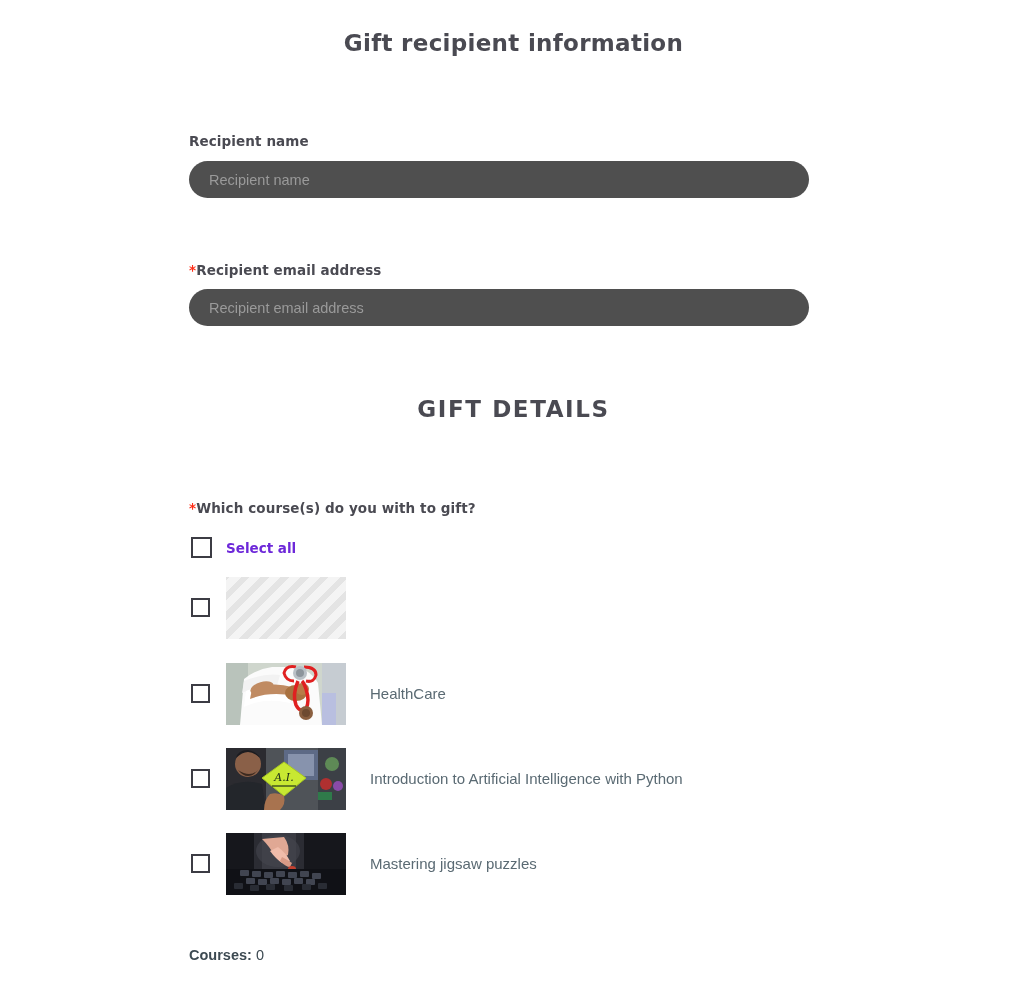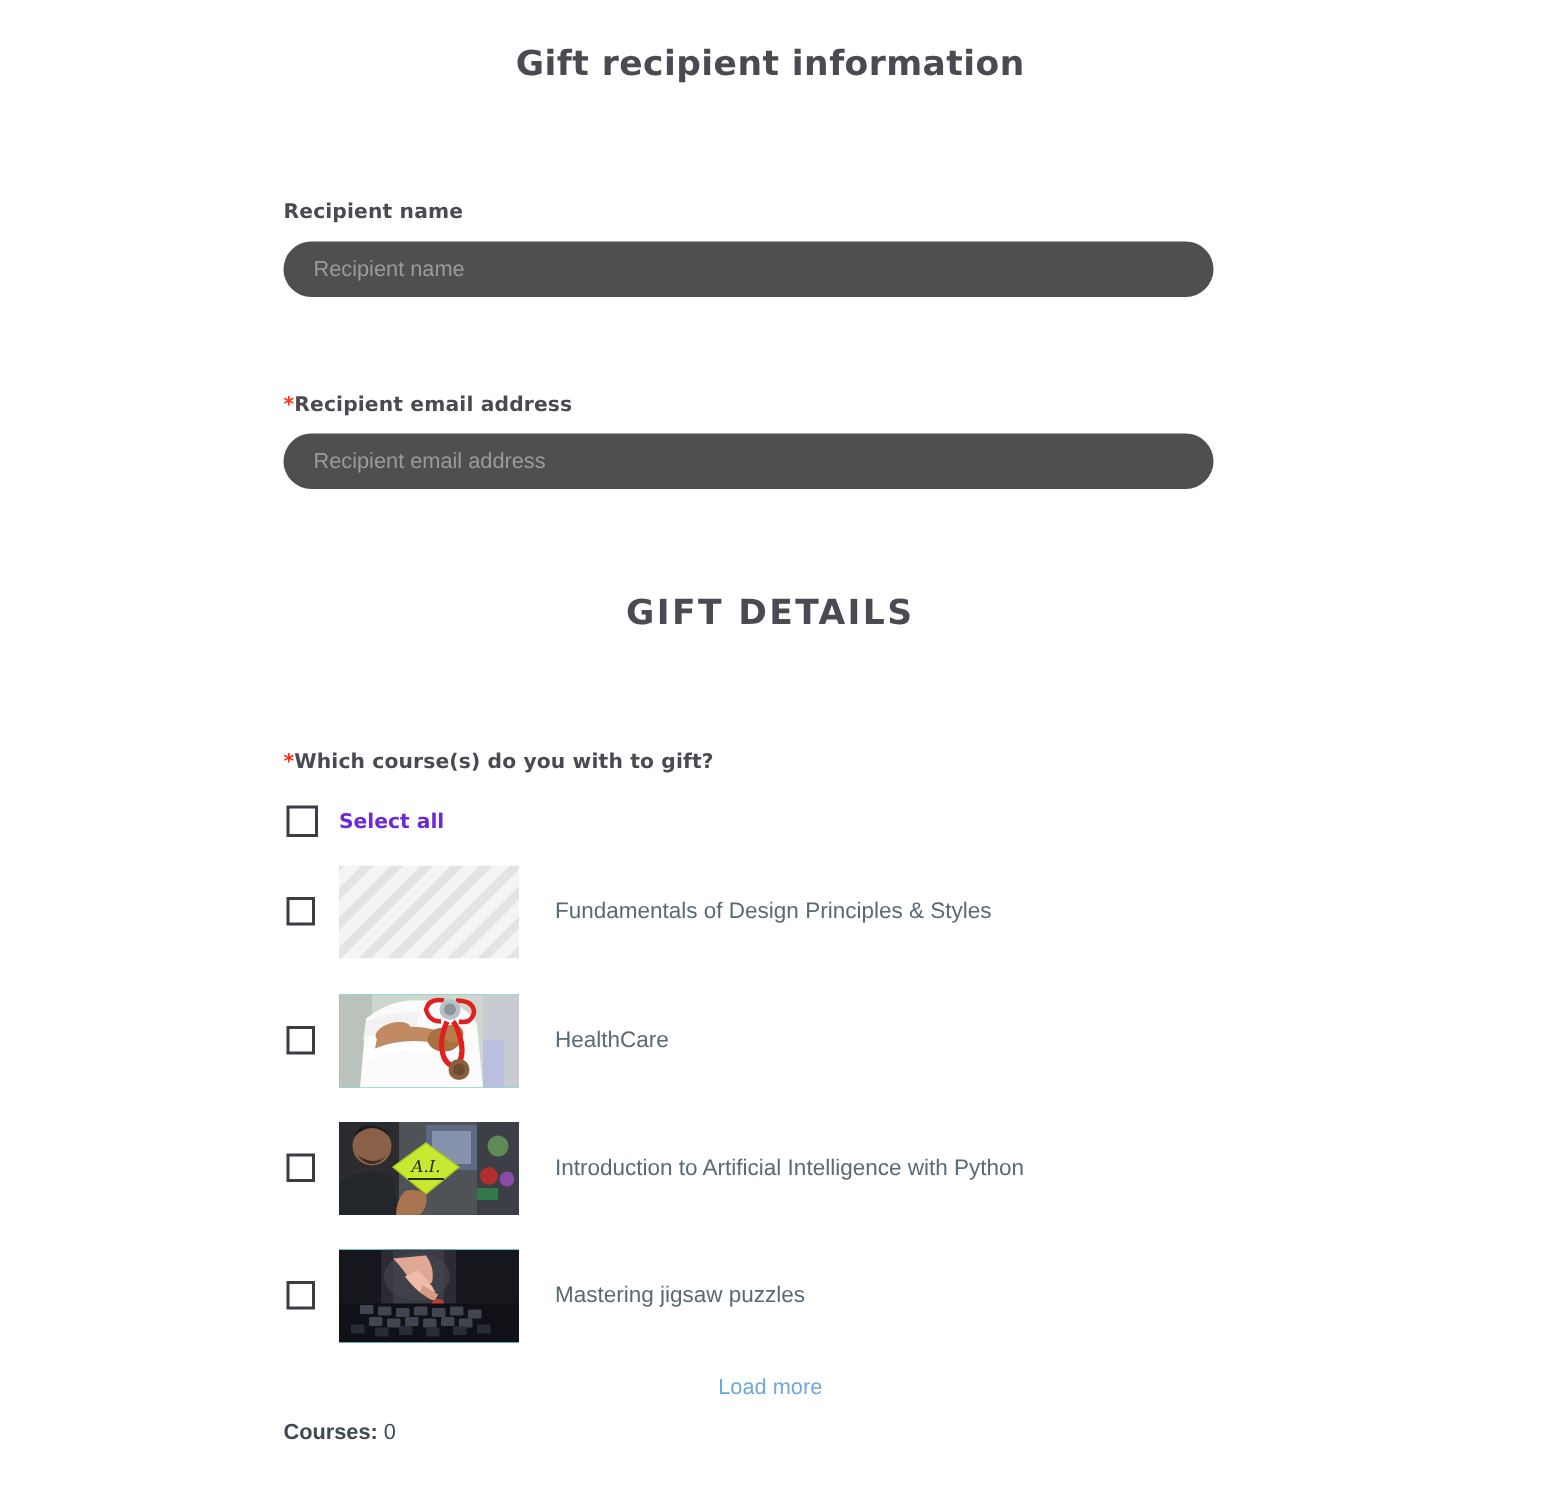--- a/index.html
+++ b/index.html
@@ -127,21 +127,21 @@
     width: 19px;
     height: 19px;
   }
   .thumb {
     position: absolute;
     left: 226px;
     top: 0;
     width: 120px;
     height: 62px;
     overflow: hidden;
-    background: #14b8a6;
+    background: #e5e5e5;
   }
   .thumb svg { display: block; width: 120px; height: 62px; }
   .course-title {
     position: absolute;
     left: 370px;
     top: 22px;
     font-size: 15px;
     color: #5a6a73;
     font-family: "Liberation Sans", sans-serif;
     white-space: nowrap;
@@ -206,21 +206,20 @@
   <div class="field-label" id="label-course-question"><span class="req-star">*</span><span>Which course(s) do you with to gift?</span></div>
 
   <div class="cbox" id="cbox-select-all"></div>
   <div id="label-select-all">Select all</div>
 
   <div class="course-row" id="row-0">
     <div class="cbox row-cbox"></div>
     <div class="thumb">
       <div class="stripes"></div>
     </div>
-    <div class="course-title">Fundamentals of Design Principles &amp; Styles</div>
   </div>
 
   <div class="course-row" id="row-1">
     <div class="cbox row-cbox"></div>
     <div class="thumb">
       <svg viewBox="0 0 120 62">
         <rect x="0" y="0" width="120" height="62" fill="#cfd6cd"></rect>
         <rect x="0" y="0" width="22" height="62" fill="#b9c3bb"></rect>
         <rect x="96" y="0" width="24" height="62" fill="#c6ccd2"></rect>
         <rect x="96" y="30" width="14" height="32" fill="#b9bfe0"></rect>
@@ -305,17 +304,16 @@
           <rect x="40" y="51" width="9" height="6" rx="1"></rect>
           <rect x="58" y="52" width="9" height="6" rx="1"></rect>
           <rect x="76" y="51" width="9" height="6" rx="1"></rect>
           <rect x="92" y="50" width="9" height="6" rx="1"></rect>
         </g>
       </svg>
     </div>
     <div class="course-title">Mastering jigsaw puzzles</div>
   </div>
 
-  <div id="load-more">Load more</div>
 
   <div id="courses-counter"><span class="cnt-label">Courses:</span><span class="cnt-value">&nbsp;</span><span class="cnt-value">0</span></div>
 
 </div>
 
 </body></html>

